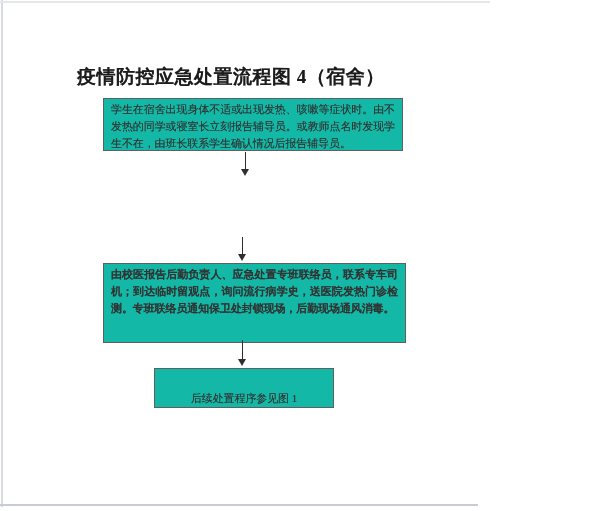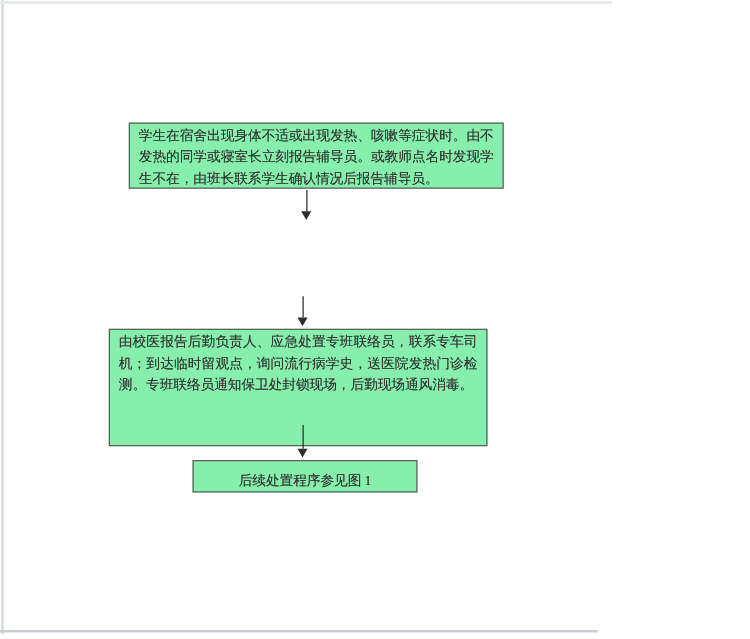--- a/index.html
+++ b/index.html
@@ -38,38 +38,38 @@
     font-weight: bold;
     color: #1c1c1c;
     letter-spacing: 0.5px;
     white-space: nowrap;
     text-shadow: 0 0 0.5px rgba(30,30,30,0.55);
   }
 
   .flow-box {
     position: absolute;
     border: 1px solid #5f5f5f;
-    background: #86efac;
+    background: #14b8a6;
     color: #323232;
     font-size: 11px;
     line-height: 17px;
     letter-spacing: -0.1px;
     padding: 2px 7px;
     text-align: justify;
     text-justify: inter-ideograph;
     text-shadow: 0 0 0.4px rgba(50,50,50,0.5);
   }
   .box-1 { left: 103px; top: 98px;  width: 300px; height: 53px; }
   .box-2 { left: 103px; top: 181px; width: 301px; height: 54px; }
-  .box-3 { left: 87px; top: 263px; width: 303px; height: 94px; }
+  .box-3 { left: 103px; top: 263px; width: 303px; height: 80px; font-weight: bold; }
   .box-4 {
     left: 154px; top: 368px; width: 180px; height: 26px;
     text-align: center;
     line-height: 21px;
-    padding: 6px 4px;
+    padding: 19px 4px;
   }
 
   .arrow { position: absolute; width: 9px; }
   .arrow .shaft {
     width: 1.5px;
     margin: 0 auto;
     background: #2e2e2e;
   }
   .arrow .head {
     width: 0; height: 0;
@@ -86,20 +86,21 @@
 </style>
 </head>
 <body>
 
 <div class="page">
 
   <div class="edge-left"></div>
   <div class="edge-top"></div>
   <div class="edge-bottom"></div>
 
+  <div class="title">疫情防控应急处置流程图 4（宿舍）</div>
 
   <div class="flow-box box-1">学生在宿舍出现身体不适或出现发热、咳嗽等症状时。由不发热的同学或寝室长立刻报告辅导员。或教师点名时发现学生不在，由班长联系学生确认情况后报告辅导员。</div>
 
   <div class="arrow arrow-1">
     <div class="shaft"></div>
     <div class="head"></div>
   </div>
 
 
   <div class="arrow arrow-2">

